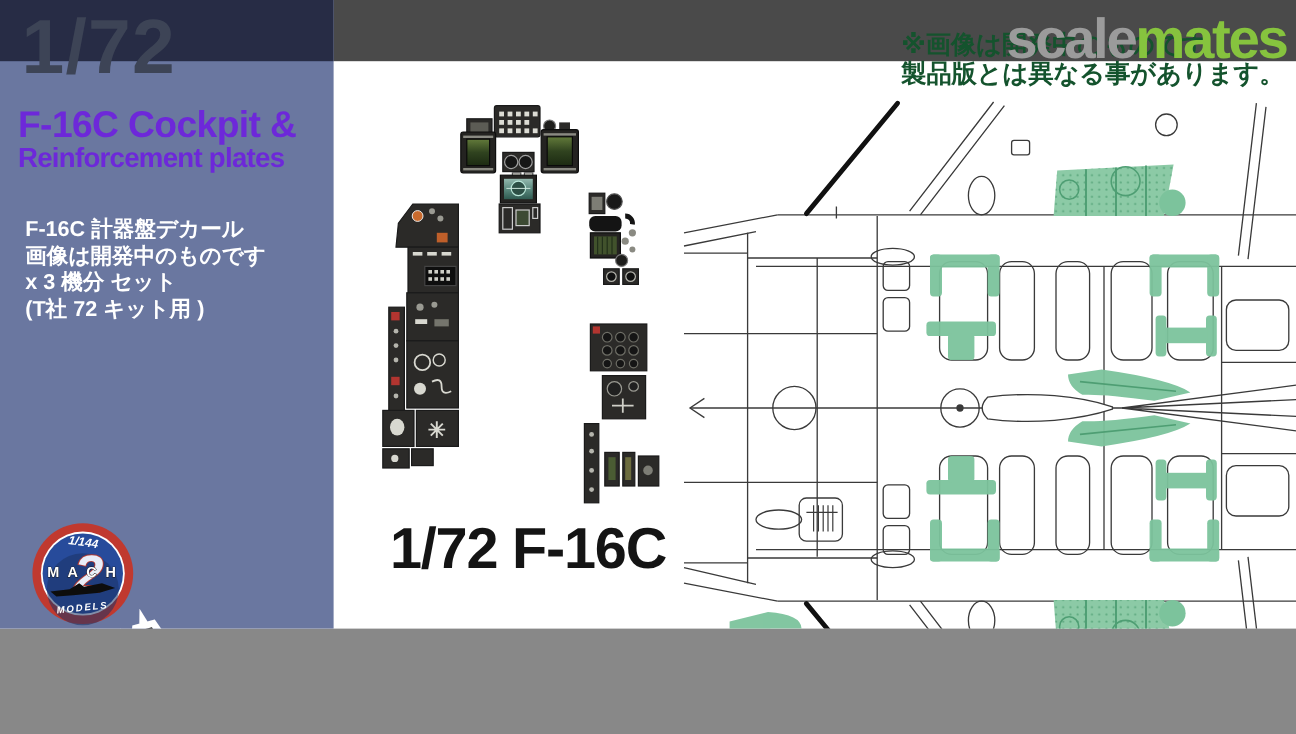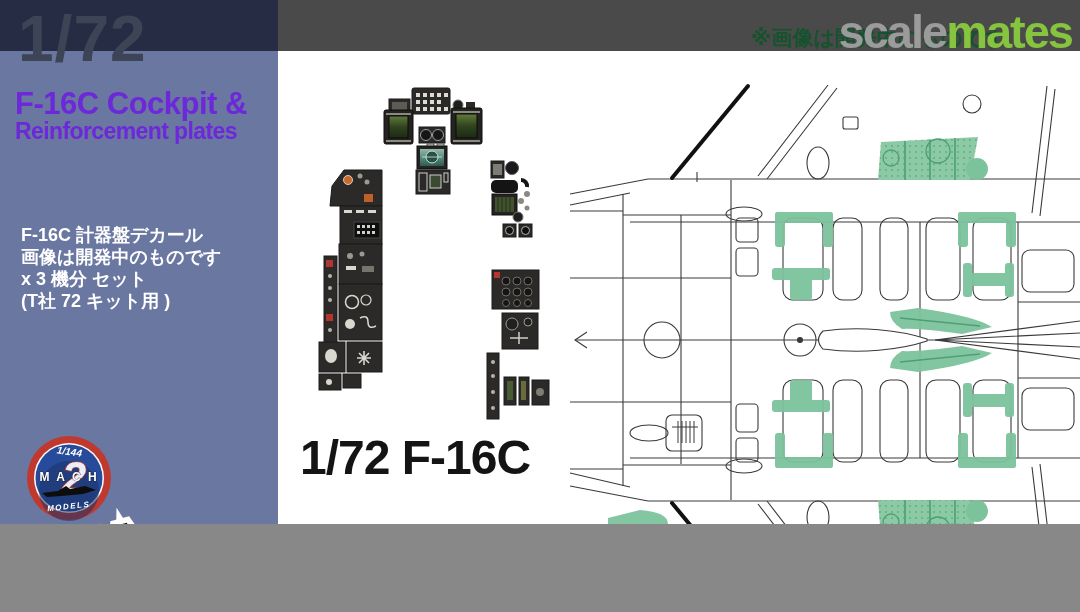--- a/index.html
+++ b/index.html
@@ -9,30 +9,30 @@
   #band-navy{position:absolute;left:0;top:0;width:278px;height:51px;background:#272c45;z-index:3;}
   #band-gray{position:absolute;left:278px;top:0;width:802px;height:51px;background:#4a4a4a;z-index:1;}
   
   #sidebar{position:absolute;left:0;top:0;width:278px;height:612px;background:#6a77a0;z-index:2;}
   #scale-large{position:absolute;left:18px;top:2px;z-index:4;font-size:64px;font-weight:900;
                color:#3d4456;letter-spacing:1px;}
   #title{position:absolute;left:15px;top:88px;z-index:4;color:#6d28d9;line-height:1.04;}
   #title .t1{font-size:31px;font-weight:800;letter-spacing:-.5px;}
   #title .t2{font-size:23px;font-weight:800;letter-spacing:-.6px;}
   #jp-desc{position:absolute;left:21px;top:180px;z-index:4;color:#ffffff;font-weight:700;
-           font-size:18px;line-height:22px;margin-top:44px;}
+           font-size:18px;line-height:22px;}
   
   #disclaimer{position:absolute;left:751px;top:26px;z-index:2;color:#14532d;font-weight:700;
               font-size:21px;line-height:24px;white-space:nowrap;}
   #scalemates{position:absolute;right:8px;top:4px;z-index:3;font-size:47px;font-weight:800;
               letter-spacing:-2px;white-space:nowrap;}
   #scalemates .p1{color:#9b9b9b;}
   #scalemates .p2{color:#86c33e;}
   
-  #caption{position:absolute;left:300px;top:432px;width:280px;z-index:2;text-align:left;
+  #caption{position:absolute;left:300px;top:432px;width:280px;z-index:2;text-align:center;
            color:#141414;font-weight:700;line-height:1.1;}
   #caption .c1{font-size:48px;letter-spacing:-1px;}
   #caption .c2{font-size:48px;letter-spacing:-1px;}
   svg{display:block;}
   .abs{position:absolute;}
 </style>
 </head>
 <body>
 
 <div id="stage">
@@ -70,20 +70,21 @@
   <svg class="abs" style="left:2px;top:500px;z-index:4;" width="200" height="110" viewBox="0 0 200 110">
     <g transform="translate(20,92) rotate(-15)">
       <text x="0" y="0" font-size="56" font-weight="900" letter-spacing="3" fill="#ffffff" stroke="#ffffff" stroke-width="14" paint-order="stroke">HMA</text>
       <text x="4" y="5" font-size="56" font-weight="900" letter-spacing="3" fill="#111111" stroke="#111111" stroke-width="4" paint-order="stroke">HMA</text>
       <text x="0" y="0" font-size="56" font-weight="900" letter-spacing="3" fill="#ffffff" stroke="#111111" stroke-width="2.6" paint-order="stroke">HMA</text>
     </g>
   </svg>
 
   <div id="disclaimer">
     <div>※画像は開発中のものです</div>
+    <div>製品版とは異なる事があります。</div>
   </div>
 
   <div id="scalemates"><span class="p1">scale</span><span class="p2">mates</span></div>
 
   <svg class="abs" style="left:300px;top:80px;z-index:2;" width="270" height="400" viewBox="0 0 270 400">
     <defs>
       <linearGradient id="mfd" x1="0" y1="0" x2="0" y2="1">
         <stop offset="0" stop-color="#627a3a"></stop>
           <stop offset="0.5" stop-color="#30431f"></stop>
           <stop offset="1" stop-color="#1c2a12"></stop>

